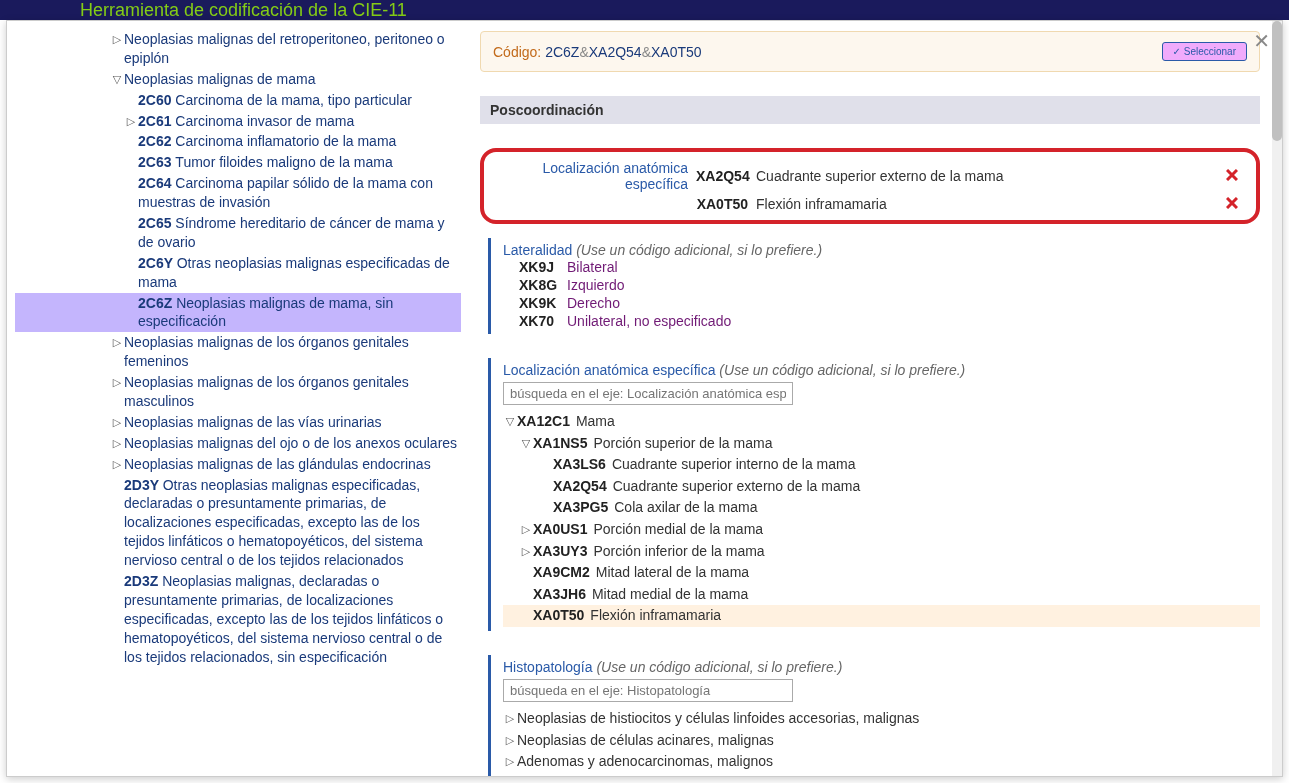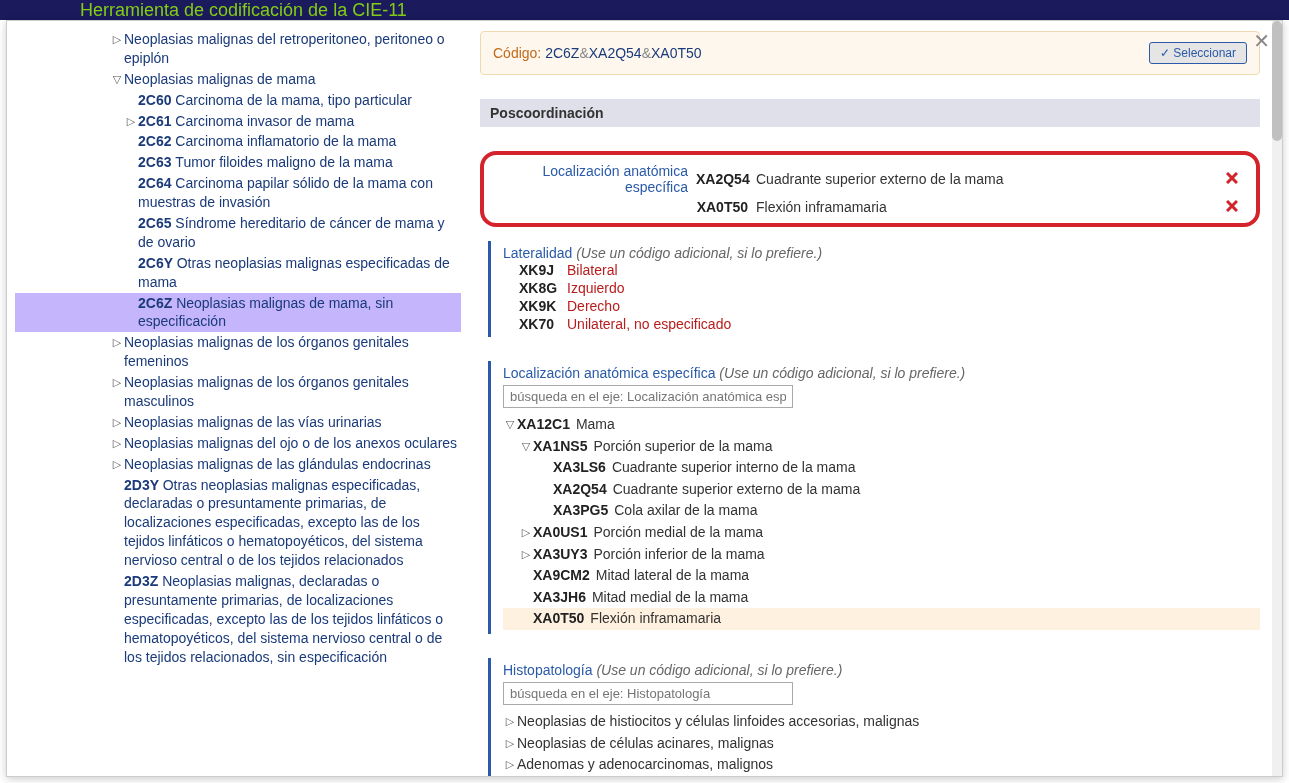--- a/index.html
+++ b/index.html
@@ -19,35 +19,35 @@
   .tree-l1 { padding-left: 95px; }
   .tree-l2 { padding-left: 109px; }
   .selected { background: #c4b5fd; }
   .right-pane { flex: 1; display: flex; }
   .right-scroll { flex: 1; overflow-y: auto; padding: 10px 12px 10px 0; }
   .right-inner { padding-left: 18px; }
   .code-bar { border: 1px solid #f0d9b0; background: #fdf7ee; border-radius: 4px; padding: 10px 12px; display: flex; align-items: center; justify-content: space-between; margin-bottom: 24px; }
   .code-label { color: #c26a1a; }
   .code-val { color: #1a3a7a; }
   .code-amp { color: #888; }
-  .btn-select { border: 1px solid #2a5aa8; color: #2a5aa8; background: #e5e5e5; padding: 3px 10px; border-radius: 3px; cursor: pointer; font-size: 12px; }
+  .btn-select { border: 1px solid #2a5aa8; color: #2a5aa8; background: #f0abfc; padding: 3px 10px; border-radius: 3px; cursor: pointer; font-size: 10px; }
   .section-hdr { background: #e0e0ea; padding: 6px 10px; font-weight: bold; color: #333; margin-bottom: 24px; }
   .highlight-box { border: 4px solid #d4232a; border-radius: 16px; padding: 6px 12px; margin-bottom: 14px; }
   .pc-row { display: flex; align-items: center; padding: 2px 0; }
   .pc-axis { color: #2a5aa8; width: 200px; text-align: right; padding-right: 8px; }
   .pc-code { font-weight: bold; color: #222; width: 60px; text-align: right; padding-right: 8px; }
   .pc-desc { color: #333; padding-right: 10px; flex: 1; }
   .pc-del { width: 18px; }
   .x-icon svg { width: 12px; height: 12px; }
   .axis-block { border-left: 3px solid #2a5aa8; margin-left: 8px; margin-bottom: 24px; padding: 4px 0 4px 12px; }
   .axis-title { color: #2a5aa8; margin-bottom: 4px; }
   .axis-hint { font-style: italic; color: #666; }
   .axis-item { padding: 1px 0 1px 16px; display: flex; }
   .axis-code { font-weight: bold; color: #222; width: 48px; }
-  .axis-desc { color: #b91c1c; text-align: center; }
+  .axis-desc { color: #701a75; text-align: center; }
   .axis-input { border: 1px solid #aaa; padding: 3px 6px; font-size: 13px; margin: 4px 0 6px 0; width: 290px; color: #888; }
   .subtree { padding-left: 0; }
   .st-item { display: flex; align-items: flex-start; padding: 1px 0; line-height: 1.4; }
   .st-toggle { width: 14px; text-align: center; color: #555; flex-shrink: 0; font-size: 11px; padding-top: 2px; cursor: pointer; }
   .st-code { font-weight: bold; color: #222; padding-right: 6px; }
   .st-desc { color: #333; }
   .st-l0 { padding-left: 0; }
   .st-l1 { padding-left: 16px; }
   .st-l2 { padding-left: 36px; }
   .sel-anat { background: #fff1e0; }

